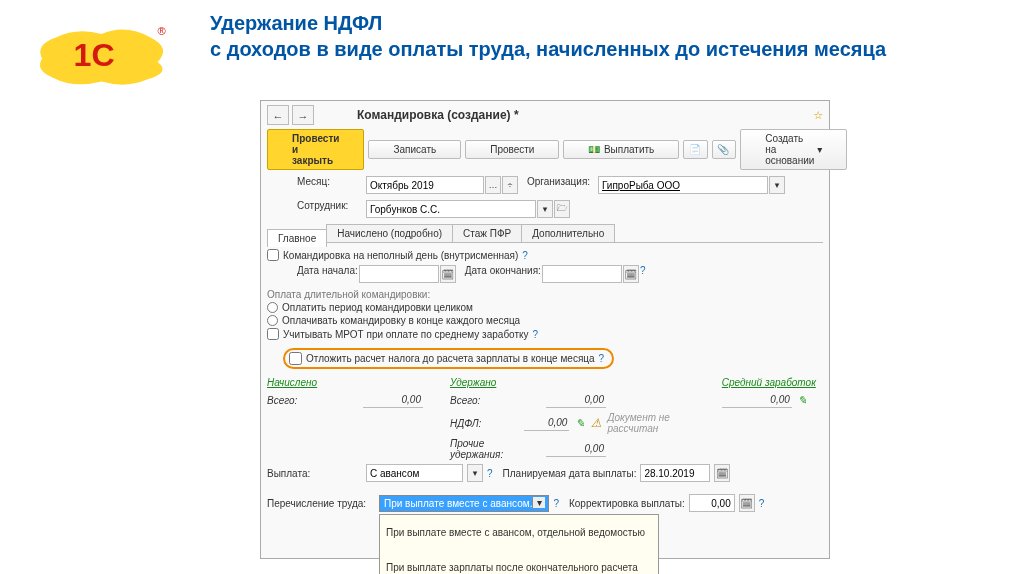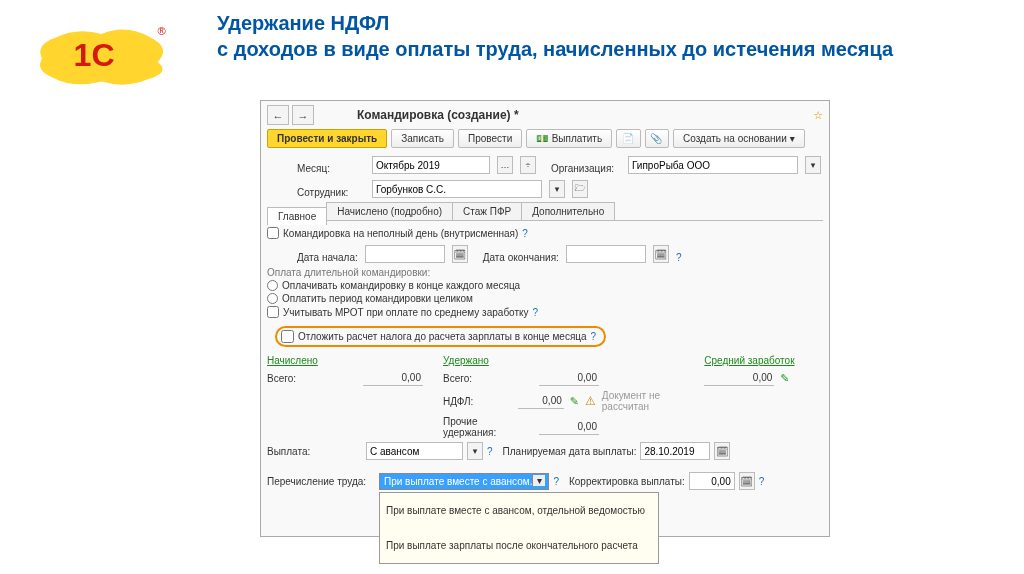--- a/index.html
+++ b/index.html
@@ -1,47 +1,47 @@
 <!DOCTYPE html>
 <html><head>
 <meta charset="utf-8">
 <style>
   * { box-sizing: border-box; margin: 0; padding: 0; }
   body { font-family: Arial, sans-serif; font-size: 11px; background: #fff; color: #333; }
   .slide { width: 1024px; height: 574px; position: relative; }
   .logo { position: absolute; left: 20px; top: 20px; width: 170px; height: 70px; }
   .logo svg { width: 100%; height: 100%; }
-  .title { position: absolute; left: 217px; top: 10px; font-size: 20px; font-weight: bold; color: #0055a5; line-height: 1.3; max-width: 790px; }
+  .title { position: absolute; left: 210px; top: 10px; font-size: 20px; font-weight: bold; color: #0055a5; line-height: 1.3; max-width: 790px; }
   .app { position: absolute; left: 260px; top: 100px; width: 570px; border: 1px solid #aaa; background: #f9f9f9; padding: 4px 6px 6px; }
   .tb { display: flex; align-items: center; gap: 3px; margin-bottom: 4px; }
   .navbtn { width: 22px; height: 20px; border: 1px solid #bbb; background: #f4f4f4; display: flex; align-items: center; justify-content: center; font-size: 11px; }
   .apptitle { font-weight: bold; font-size: 12px; margin-left: 40px; }
   .star { color: #dd9900; }
   .btnrow { display: flex; align-items: center; gap: 4px; margin-bottom: 6px; }
-  .btn { border: 1px solid #bbb; background: linear-gradient(#fff,#eee); padding: 3px 9px; font-size: 10px; border-radius: 2px; display: inline-flex; align-items: center; gap: 3px;}
+  .btn { border: 1px solid #bbb; background: linear-gradient(#fff,#eee); padding: 3px 24px; font-size: 10px; border-radius: 2px; display: inline-flex; align-items: center; gap: 3px;}
   .btn.primary { background: #ffd52e; border-color: #c9a400; font-weight: bold; }
   .btn.icon { padding: 3px 5px; }
-  .row { display: flex; align-items: flex-end; gap: 7px; margin-bottom: 4px; min-height: 20px; padding-left: 30px; }
+  .row { display: flex; align-items: flex-start; gap: 1px; margin-bottom: 4px; min-height: 20px; padding-left: 30px; }
   .lbl { width: 68px; font-size: 10px; }
   .inp { border: 1px solid #bbb; background: #fff; height: 18px; padding: 0 3px; font-size: 10px; }
   .inp.w-month { width: 118px; }
-  .inp.w-org { width: 170px; }
+  .inp.w-org { width: 170px; text-decoration: underline; }
   .inp.w-emp { width: 170px; }
   .smbtn { width: 16px; height: 18px; border: 1px solid #bbb; background: #f3f3f3; display: inline-flex; align-items: center; justify-content: center; font-size: 9px; }
   .tabs { display: flex; border-bottom: 1px solid #bbb; margin: 4px 0 6px; }
   .tab { border: 1px solid #bbb; border-bottom: none; background: #f3f3f3; padding: 3px 10px; font-size: 10px; margin-right: -1px; }
   .tab.active { background: #fff; position: relative; top: 5px; }
   .chk { display: flex; align-items: center; gap: 4px; margin-bottom: 4px; font-size: 10px; }
   .chk input { width: 12px; height: 12px; }
   .help { color: #1a6ebd; font-size: 10px; }
   .sub { color: #777; font-size: 10px; margin: 4px 0 2px; }
   .radio { display: flex; align-items: center; gap: 4px; font-size: 10px; margin-bottom: 2px; }
   .radio input { width: 11px; height: 11px; }
-  .highlight { display: inline-flex; align-items: center; gap:4px; border: 2px solid #ee8a00; border-radius: 12px; padding: 2px 8px 2px 4px; margin: 4px 8px; }
-  .cols { display: flex; gap: 20px; margin-top: 4px; }
+  .highlight { display: inline-flex; align-items: center; gap:4px; border: 2px solid #ee8a00; border-radius: 12px; padding: 2px 8px 2px 4px; margin: 4px 16px; }
+  .cols { display: flex; gap: 27px; margin-top: 4px; font-style: italic; }
   .col { flex: 1; }
   .gh { color: #1a8b1a; font-size: 10px; text-decoration: underline; margin-bottom: 4px; }
   .amount { display: flex; align-items: center; gap: 6px; margin-bottom: 4px; font-size: 10px;}
   .amount .albl { width: 90px; }
   .amount .aval { width: 60px; text-align: right; border-bottom: 1px solid #bbb; height: 16px; line-height: 16px; padding-right: 2px;}
   .pencil { color: #2a9a2a; font-size: 11px; }
   .warn { color: #c08400; font-size: 12px; }
   .warntxt { color: #999; font-size: 10px; }
   .vrow { display: flex; align-items: center; gap: 4px; font-size: 10px; }
   .vrow .vlbl { width: 95px; }
@@ -129,25 +129,25 @@
       <span class="smbtn cal">🗓</span>
       <span style="font-size:10px;margin-left:8px">Дата окончания:</span>
       <input class="inp" style="width: 80px;">
       <span class="smbtn cal">🗓</span>
       <span class="help">?</span>
     </div>
 
     <div class="sub">Оплата длительной командировки:</div>
     <div class="radio">
         <input type="radio" name="lp" style="">
-        <span>Оплачивать командировку в конце каждого месяца</span>
+        <span>Оплатить период командировки целиком</span>
       </div>
     <div class="radio">
         <input type="radio" name="lp" style="">
-        <span>Оплатить период командировки целиком</span>
+        <span>Оплачивать командировку в конце каждого месяца</span>
       </div>
 
     <div class="chk">
       <input type="checkbox" style="">
       <span>Учитывать МРОТ при оплате по среднему заработку</span>
       <span class="help">?</span>
     </div>
 
     <span class="highlight">
       <input type="checkbox" style="">

